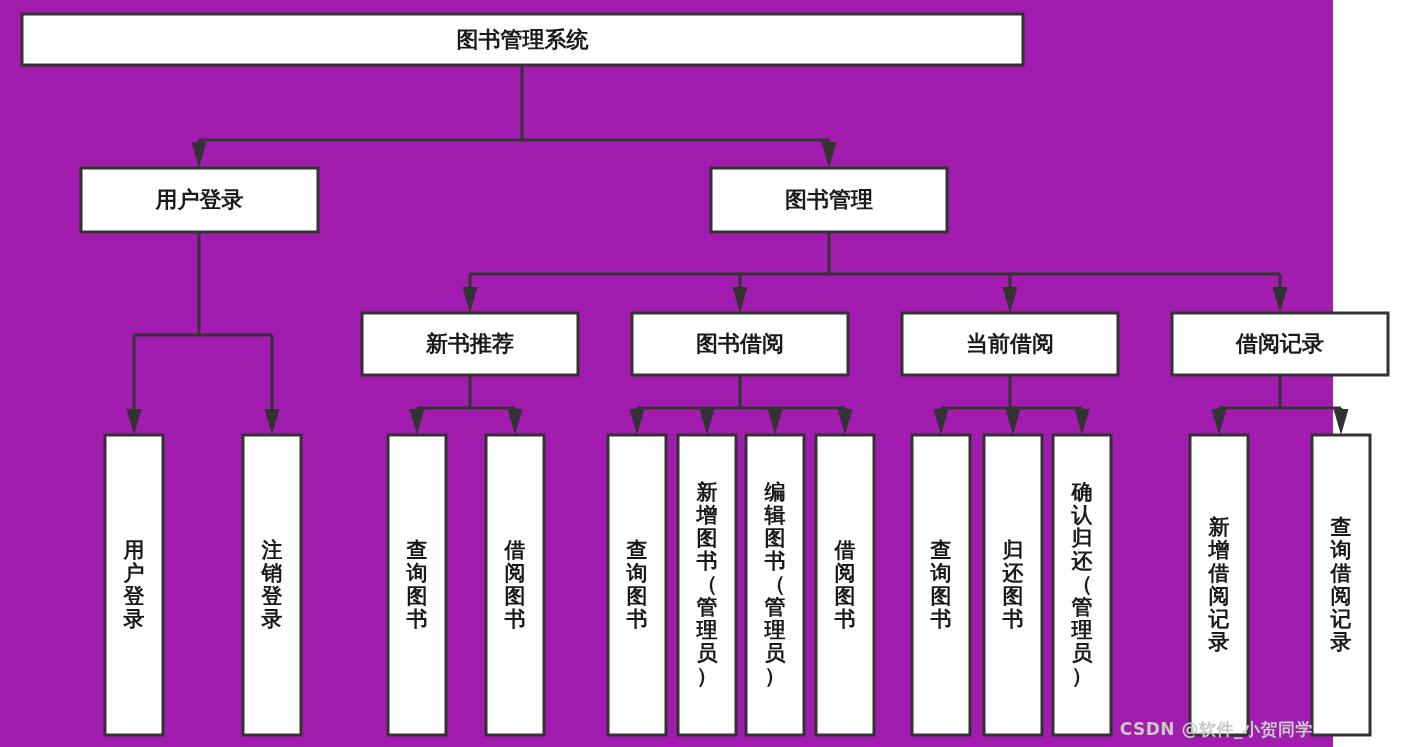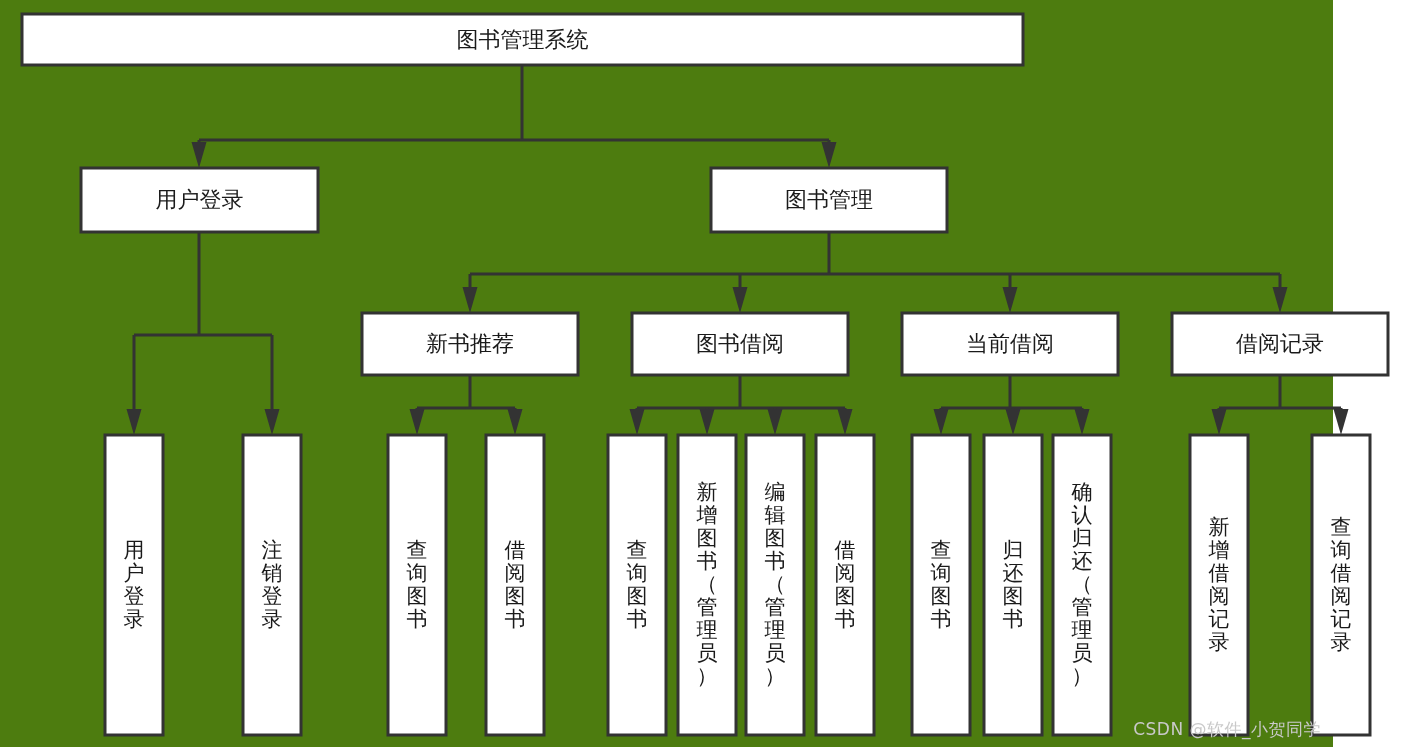--- a/index.html
+++ b/index.html
@@ -6,21 +6,22 @@
   html,body{margin:0;padding:0;background:#ffffff;}
   body{
     width:1405px;height:747px;
     font-family:"Liberation Sans","DejaVu Sans",sans-serif;
     overflow:hidden;
     position:relative;
   }
   #diagram-root{
     position:relative;
     width:1333px;height:747px;
-    background:#4d7c0f;
+    background:#a21caf;
+    font-weight:bold;
   }
   svg#diagram-svg{
     position:absolute;left:0;top:0;
     width:1405px;height:747px;
     display:block;
   }
   .node-box{
     fill:#ffffff;
     stroke:#333333;
     stroke-width:3;
@@ -43,21 +44,21 @@
     stroke-width:3;
     fill:none;
     stroke-linecap:butt;
   }
   .arrow-head{
     fill:#333333;
     stroke:none;
   }
   .watermark{
     position:absolute;
-    right:12px;
+    right:20px;
     bottom:6px;
     font-family:"DejaVu Sans","Liberation Sans",sans-serif;
     font-size:17px;
     color:#c9c9c9;
     letter-spacing:0.5px;
     white-space:nowrap;
     user-select:none;
   }
 </style>
 </head>

